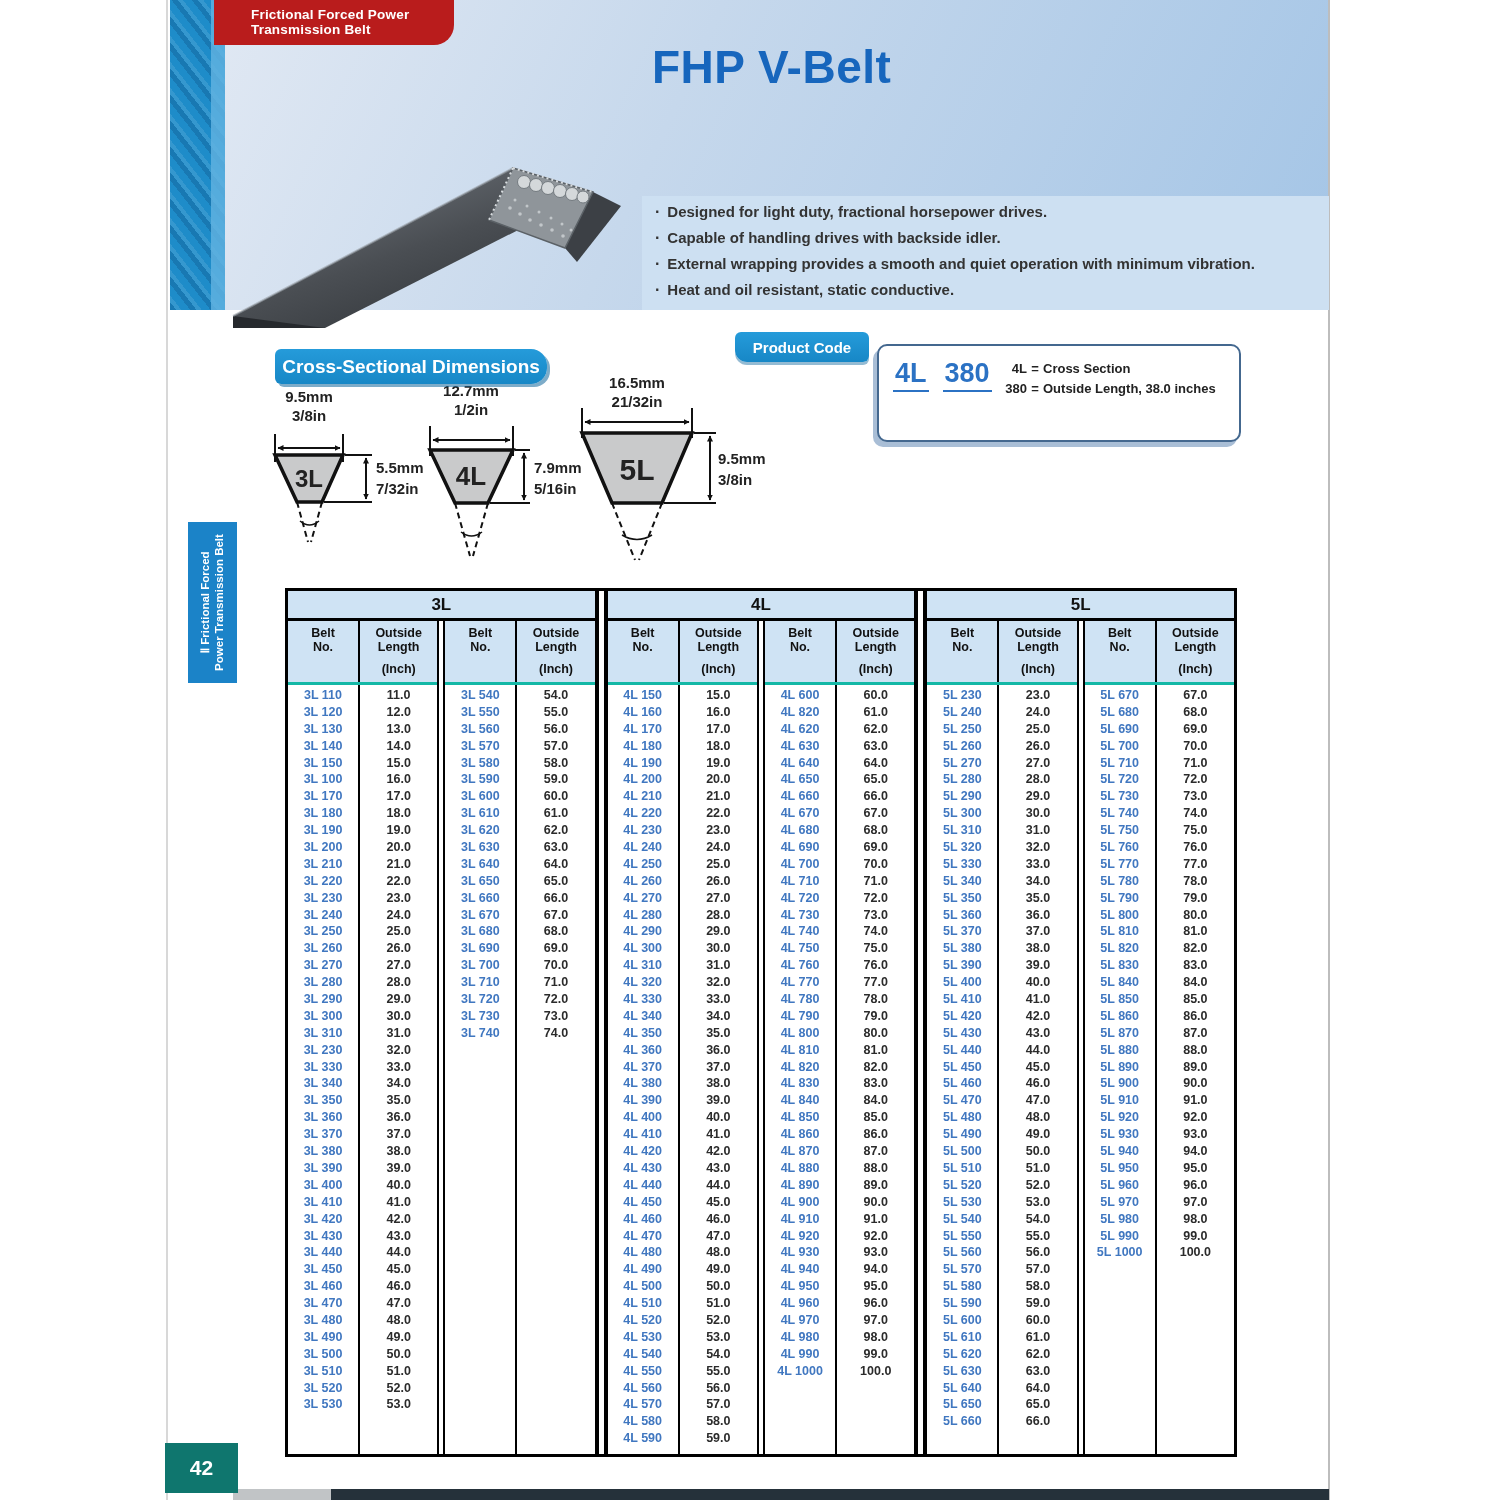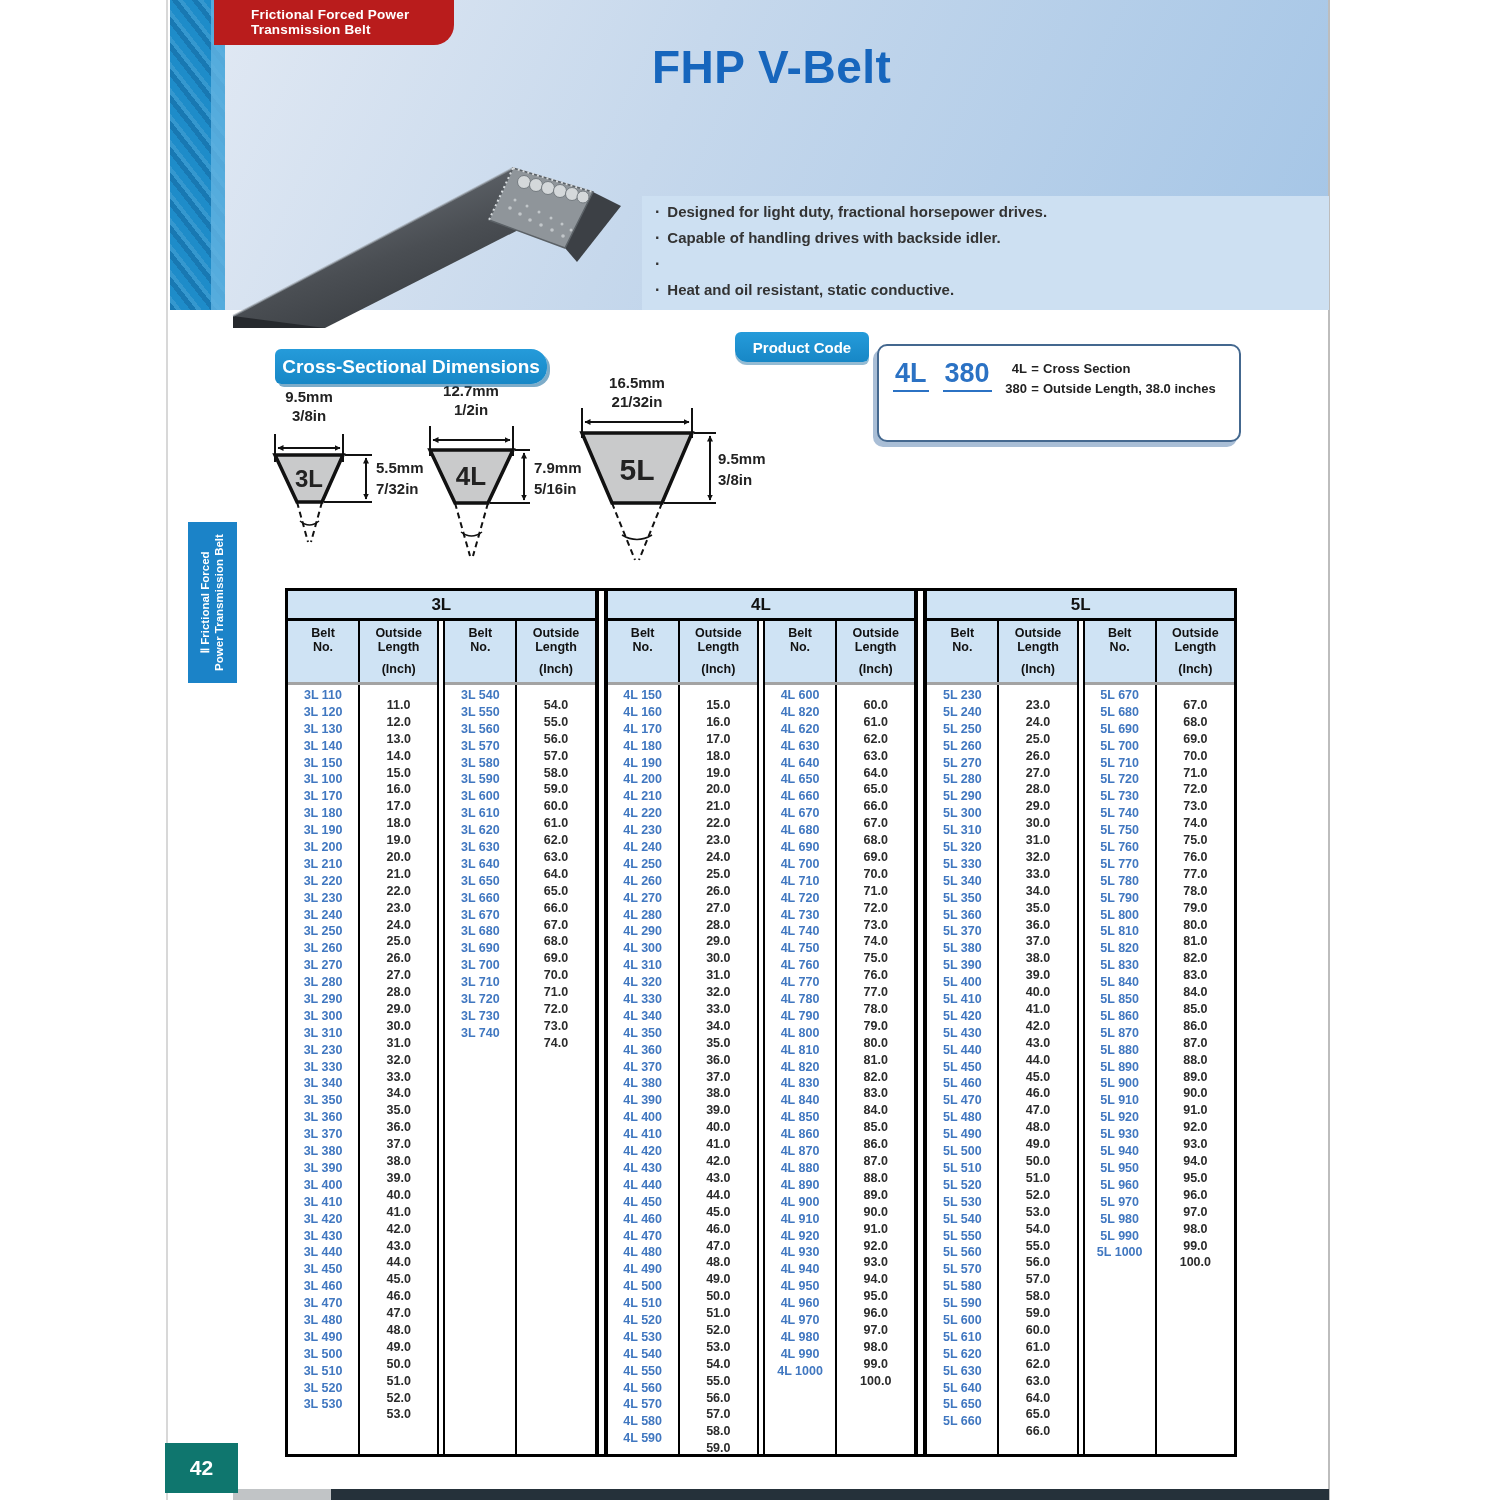--- a/index.html
+++ b/index.html
@@ -71,29 +71,29 @@
   
   .belt-table{left:285px;top:588px;width:952px;height:869px;border:3px solid #000;background:#fff;
     display:flex;box-sizing:border-box;z-index:2;}
   .sect{flex:1;display:flex;flex-direction:column;min-width:0;}
   .sect-divider{width:13px;background:linear-gradient(to right,#000 0 4px,#fff 4px 9px,#000 9px 13px);}
   .band{height:30px;background:#cfe3f4;border-bottom:3px solid #000;
     display:flex;align-items:center;justify-content:center;font-size:17px;font-weight:bold;color:#111;box-sizing:border-box;}
   .pairs{flex:1;display:flex;min-height:0;}
   .pair-divider{width:8px;background:linear-gradient(to right,#000 0 2px,#fff 2px 6px,#000 6px 8px);}
   .pair{flex:1;display:flex;flex-direction:column;min-width:0;}
-  .pair-head{height:64px;background:#cfe3f4;border-bottom:3px solid #a3a3a3;display:flex;box-sizing:border-box;}
+  .pair-head{height:64px;background:#cfe3f4;border-bottom:3px solid #14b8a6;display:flex;box-sizing:border-box;}
   .ph{display:flex;flex-direction:column;align-items:center;font-size:12.5px;font-weight:bold;color:#111;
     padding-top:6px;box-sizing:border-box;line-height:13.5px;}
   .ph-no{width:72px;border-right:2px solid #000;}
   .ph-len{flex:1;}
   .ph .unit{margin-top:auto;margin-bottom:6px;}
   .pair-body{flex:1;display:flex;min-height:0;border-radius:19px;}
   .col-no{width:72px;border-right:2px solid #000;box-sizing:border-box;padding-top:2px;}
-  .col-len{flex:1;padding-top:12px;}
+  .col-len{flex:1;padding-top:2px;}
   .cell{height:16.9px;line-height:16.9px;text-align:center;font-size:12.5px;font-weight:bold;white-space:nowrap;}
   .cell.no{color:#4077c0;}
   .cell.len{color:#2b2b2b;}
 </style>
 </head>
 <body>
 
 <div class="abs hero"></div>
 <div class="abs hatch-strip">
   <div class="hatch"></div>
@@ -150,20 +150,21 @@
     <div class="bullet-line">
       <span class="mk">·</span>
       <span>Designed for light duty, fractional horsepower drives.</span>
     </div>
     <div class="bullet-line">
       <span class="mk">·</span>
       <span>Capable of handling drives with backside idler.</span>
     </div>
     <div class="bullet-line">
       <span class="mk">·</span>
+      <span>External wrapping provides a smooth and quiet operation with minimum vibration.</span>
     </div>
     <div class="bullet-line">
       <span class="mk">·</span>
       <span>Heat and oil resistant, static conductive.</span>
     </div>
   </div>
 </div>
 
 <div class="abs pill pill-cross">Cross-Sectional Dimensions</div>
 <div class="abs pill pill-product">Product Code</div>

